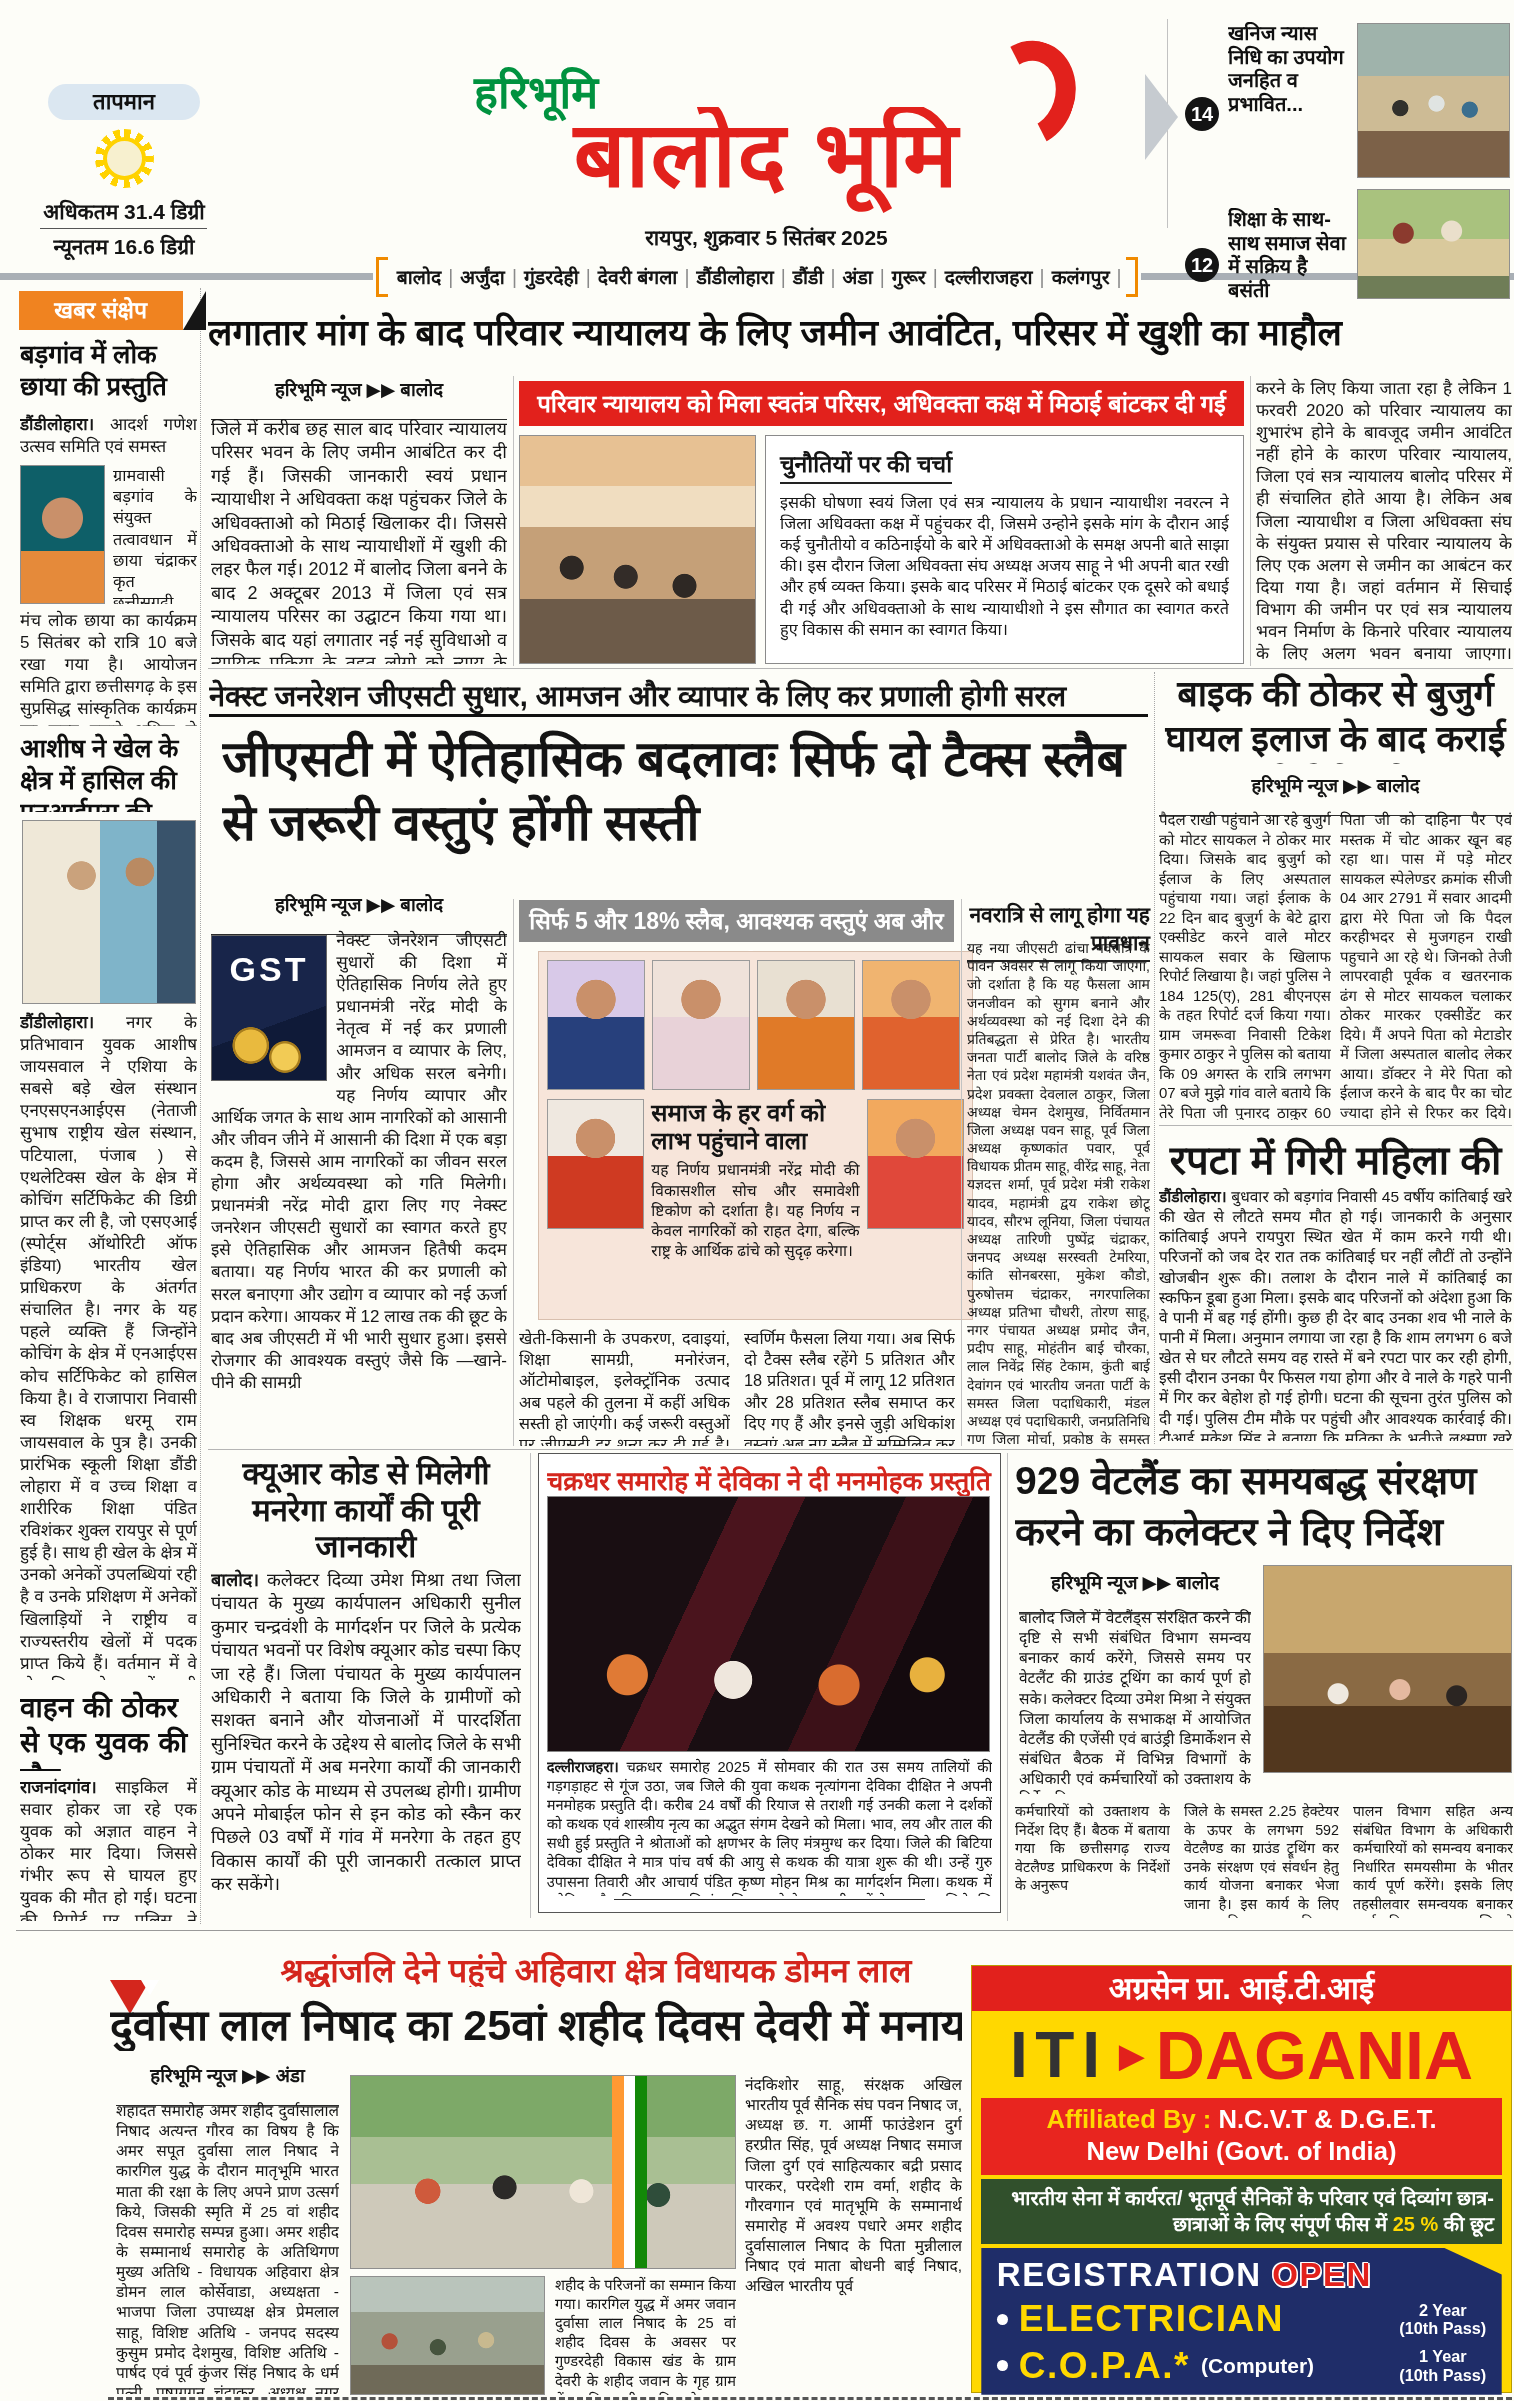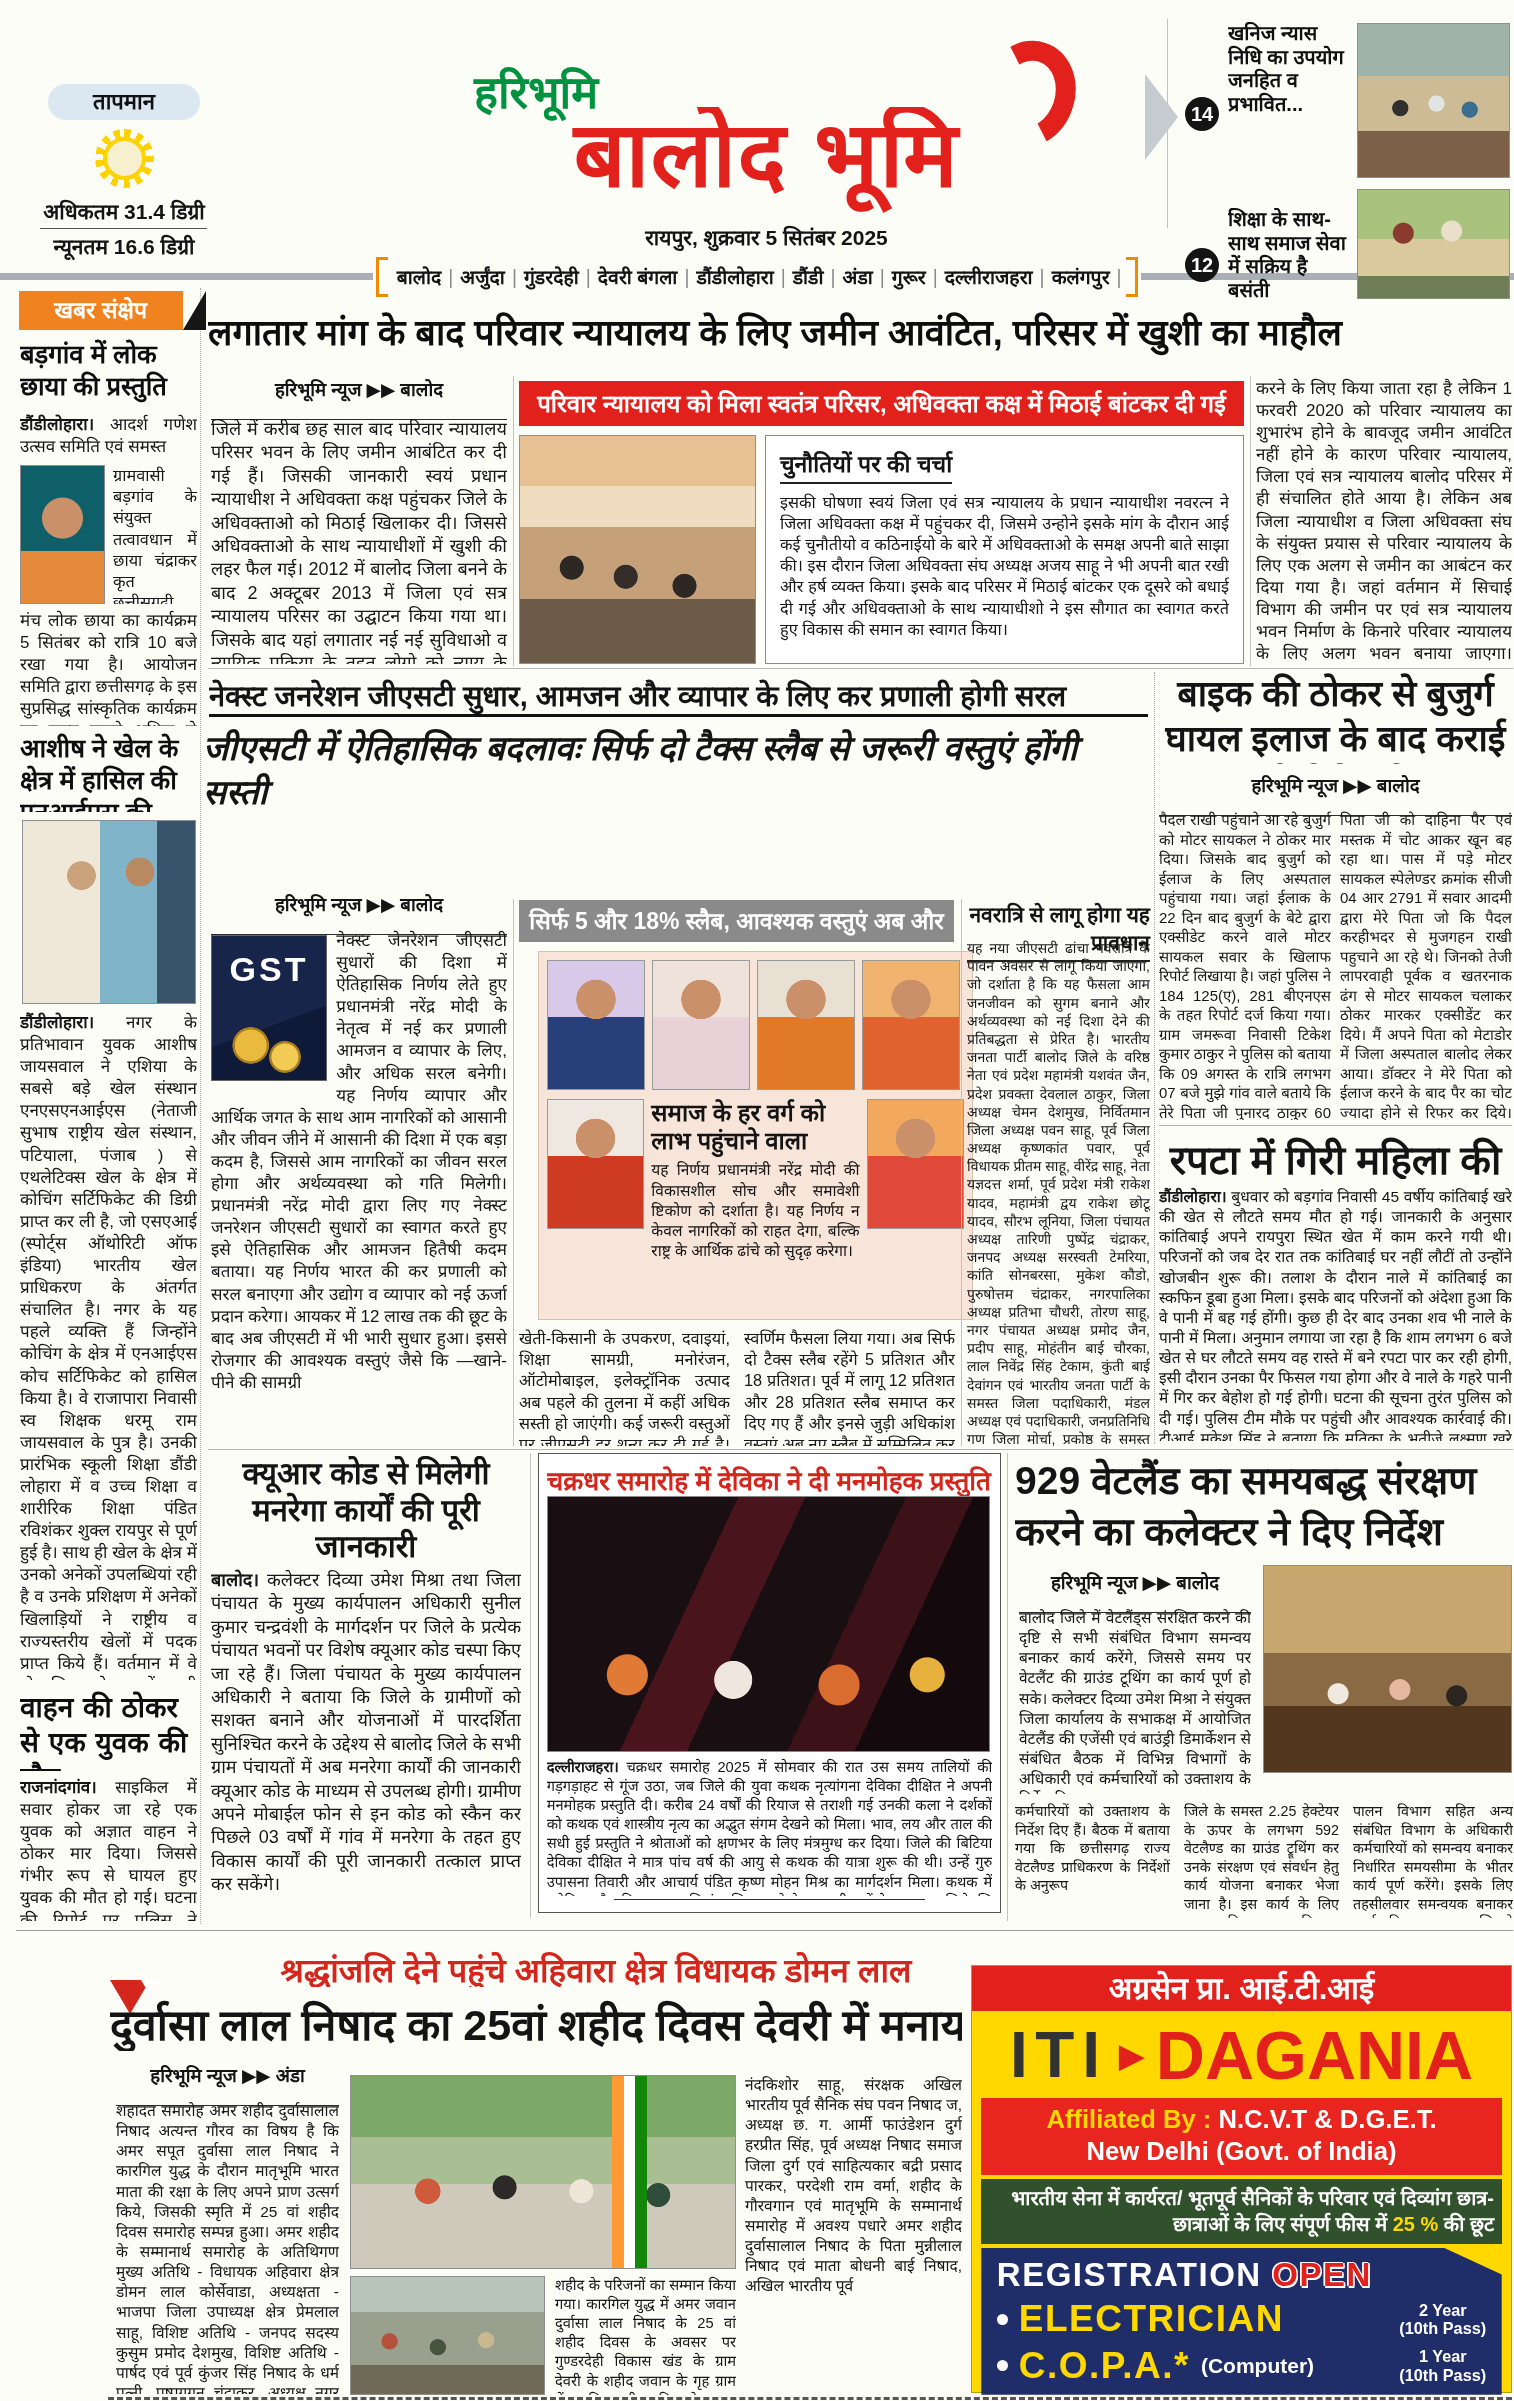--- a/index.html
+++ b/index.html
@@ -169,21 +169,21 @@
   </div>
   <div class="abs rule-vs" style="left:1250px;top:376px;height:290px;"></div>
   <div class="abs body-txt clip" style="left:1256px;top:378px;width:256px;height:287px;font-size:17px;">
     <span>करने के लिए किया जाता रहा है लेकिन 1 फरवरी 2020 को परिवार न्यायालय का शुभारंभ होने के बावजूद जमीन आवंटित नहीं होने के कारण परिवार न्यायालय, जिला एवं सत्र न्यायालय बालोद परिसर में ही संचालित होते आया है। लेकिन अब जिला न्यायाधीश व जिला अधिवक्ता संघ के संयुक्त प्रयास से परिवार न्यायालय के लिए एक अलग से जमीन का आबंटन कर दिया गया है। जहां वर्तमान में सिचाई विभाग की जमीन पर एवं सत्र न्यायालय भवन निर्माण के किनारे परिवार न्यायालय के लिए अलग भवन बनाया जाएगा। जिससे जिला एवं बगल जिले के लोगो को</span>
     
   </div>
 
   <div class="rule-h" style="left:208px;top:668px;width:1305px;"></div>
 
   <div class="abs b clip" style="left:209px;top:675px;width:939px;height:42px;font-size:29px;border-bottom:3.1px solid #111;white-space:nowrap;">नेक्स्ट जनरेशन जीएसटी सुधार, आमजन और व्यापार के लिए कर प्रणाली होगी सरल</div>
-  <div class="abs b clip" style="left:203px;top:727px;width:939px;height:152px;font-size:34px;line-height:1.28;font-style:italic;">जीएसटी में ऐतिहासिक बदलावः सिर्फ दो टैक्स स्लैब से जरूरी वस्तुएं होंगी सस्ती</div>
+  <div class="abs b clip" style="left:222px;top:727px;width:939px;height:152px;font-size:50px;line-height:1.28;">जीएसटी में ऐतिहासिक बदलावः सिर्फ दो टैक्स स्लैब से जरूरी वस्तुएं होंगी सस्ती</div>
 
   <div class="abs byline" style="left:211px;top:891px;width:296px;">हरिभूमि न्यूज ▶▶ बालोद</div>
   <div class="abs body-txt clip" style="left:211px;top:930px;width:296px;height:516px;font-size:17px;">
     <div class="gst-graphic">
         <span>GST</span>
       </div>
     <span>नेक्स्ट जेनरेशन जीएसटी सुधारों की दिशा में ऐतिहासिक निर्णय लेते हुए प्रधानमंत्री नरेंद्र मोदी के नेतृत्व में नई कर प्रणाली आमजन व व्यापार के लिए, और अधिक सरल बनेगी। यह निर्णय व्यापार और आर्थिक जगत के साथ आम नागरिकों को आसानी और जीवन जीने में आसानी की दिशा में एक बड़ा कदम है, जिससे आम नागरिकों का जीवन सरल होगा और अर्थव्यवस्था को गति मिलेगी।</span>
     <span>प्रधानमंत्री नरेंद्र मोदी द्वारा लिए गए नेक्स्ट जनरेशन जीएसटी सुधारों का स्वागत करते हुए इसे ऐतिहासिक और आमजन हितैषी कदम बताया। यह निर्णय भारत की कर प्रणाली को सरल बनाएगा और उद्योग व व्यापार को नई ऊर्जा प्रदान करेगा। आयकर में 12 लाख तक की छूट के बाद अब जीएसटी में भी भारी सुधार हुआ। इससे रोजगार की आवश्यक वस्तुएं जैसे कि —खाने-पीने की सामग्री</span>
   </div>
 

